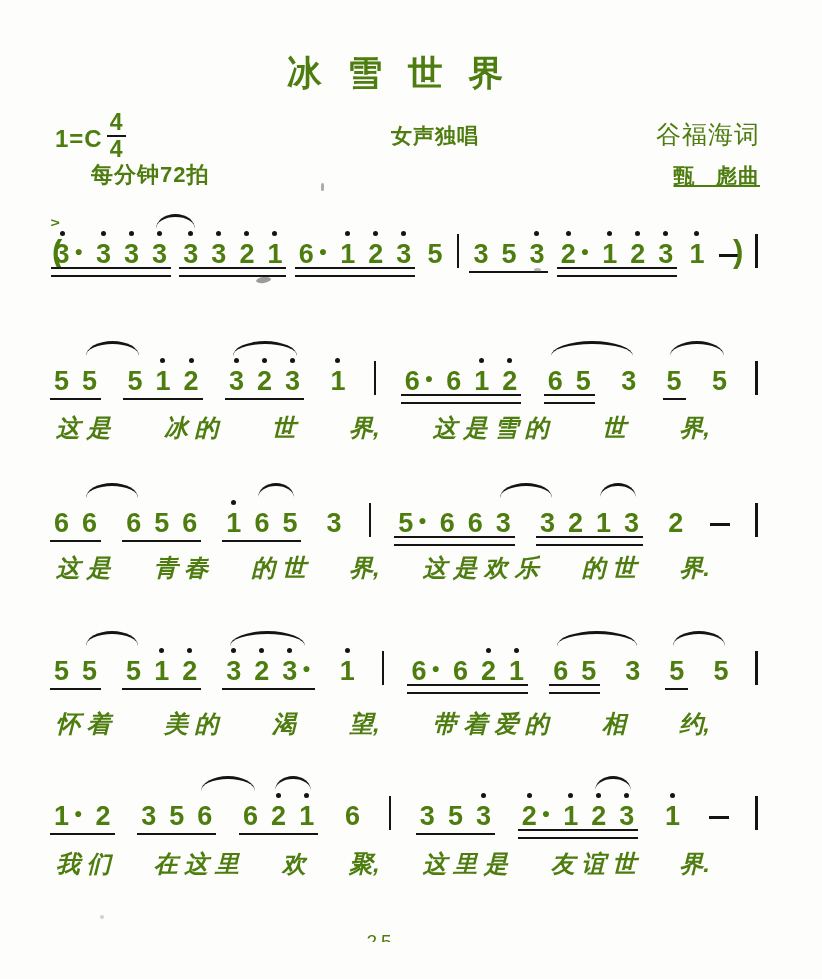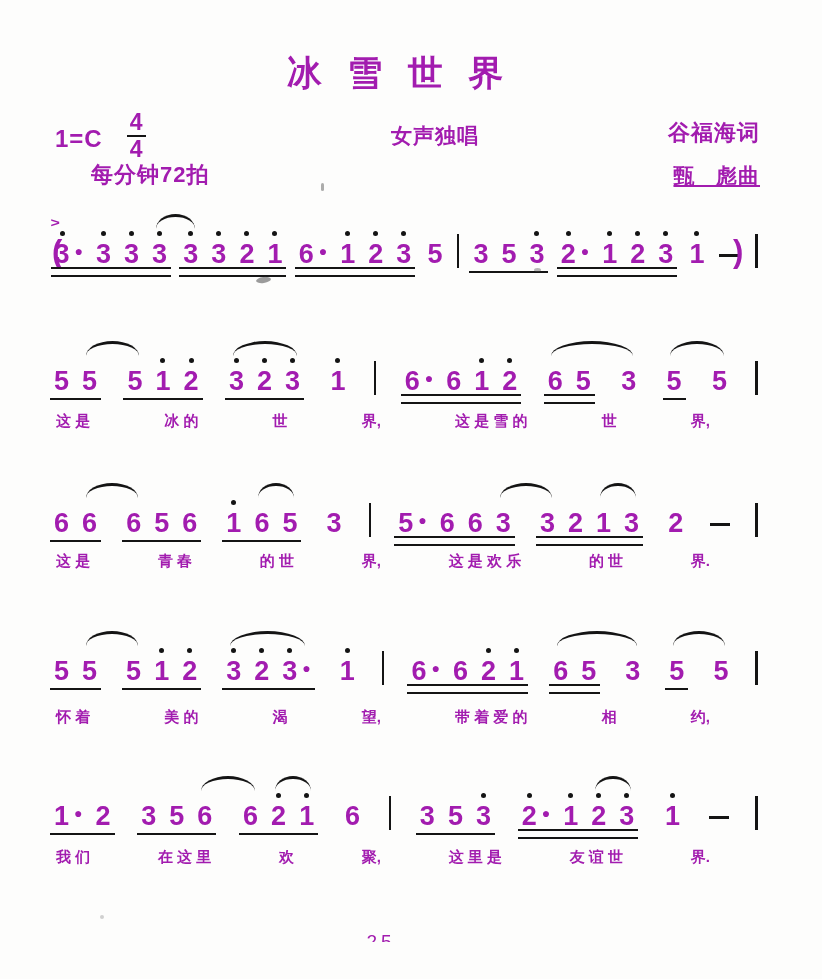--- a/index.html
+++ b/index.html
@@ -1,32 +1,32 @@
 <!DOCTYPE html>
 <html><head>
 <meta charset="utf-8">
 <style>
   html,body{margin:0;padding:0;background:#ffffff;}
   .page{
     position:relative;width:822px;height:979px;margin:0;
-    background:#fdfdfc;color:#a21caf;overflow:hidden;
+    background:#fdfdfc;color:#4d7c0f;overflow:hidden;
     font-family:"Liberation Sans", sans-serif;
   }
   
   .title{
     position:absolute;top:50px;left:0;right:30px;text-align:center;
     font-size:35px;font-weight:800;white-space:pre;letter-spacing:2px;
   }
-  .keyrow{position:absolute;top:116px;left:55px;display:flex;align-items:center;gap:24px;}
+  .keyrow{position:absolute;top:116px;left:55px;display:flex;align-items:center;gap:4px;}
   .keysig{font-size:24px;font-weight:700;letter-spacing:1px;}
   .timesig{display:inline-flex;flex-direction:column;align-items:center;line-height:1;margin-top:-6px;}
   .timesig .tsn{font-size:23px;font-weight:800;padding:1px 3px;}
   .timesig .tsn:first-child{border-bottom:2.5px solid #141414;}
   .subtitle{position:absolute;top:122px;left:0;right:0;text-align:center;font-size:21px;font-weight:700;letter-spacing:1px;padding-left:48px;}
-  .credit1{position:absolute;top:118px;right:62px;font-size:22px;font-weight:700;letter-spacing:1px;}
+  .credit1{position:absolute;top:118px;right:62px;font-size:25px;font-weight:400;letter-spacing:1px;}
   .credit2{position:absolute;top:162px;right:62px;font-size:21px;font-weight:700;white-space:pre;letter-spacing:1px;text-decoration:underline;}
   .tempo{position:absolute;top:160px;left:55px;font-size:22px;font-weight:700;letter-spacing:1px;margin-left:36px;}
   
   .music-line{
     position:absolute;left:52px;width:706px;height:50px;
     display:flex;justify-content:space-between;align-items:flex-end;
   }
   .group{position:relative;display:inline-flex;align-items:flex-end;gap:13px;padding:0 2px;}
   .group.u1::after{content:"";position:absolute;left:-2px;right:-2px;bottom:-5px;height:2.5px;background:#141414;}
   .group.u2::after{content:"";position:absolute;left:-2px;right:-2px;bottom:-9px;height:6px;
@@ -40,21 +40,21 @@
   .dashnote{width:20px;height:3.5px;background:#141414;margin-bottom:11px;}
   .paren{font-size:31px;font-weight:700;line-height:1;padding-bottom:1px;}
   .paren.open{margin-right:-22px;}
   .paren.close{margin-left:-18px;}
   .slur{position:absolute;height:12px;border-top:3px solid #141414;
     border-radius:50% 50% 0 0 / 100% 100% 0 0;}
   
   .lyric-line{
     position:absolute;left:56px;width:654px;
     display:flex;justify-content:space-between;
-    font-size:15px;font-weight:700;white-space:pre;
+    font-size:24px;font-weight:700;white-space:pre;font-style:italic;
   }
   
   .pagenum{
     position:absolute;top:931px;left:0;right:60px;height:11px;overflow:hidden;
     text-align:center;font-size:19px;font-weight:400;letter-spacing:4px;
   }
   .artifact{position:absolute;background:#4a4a4a;border-radius:50%;}
   .a1{top:277px;left:256px;width:15px;height:6px;opacity:.55;transform:rotate(-8deg);}
   .a2{top:268px;left:534px;width:7px;height:4px;opacity:.4;}
   .a3{top:183px;left:321px;width:3px;height:8px;opacity:.45;border-radius:2px;}

